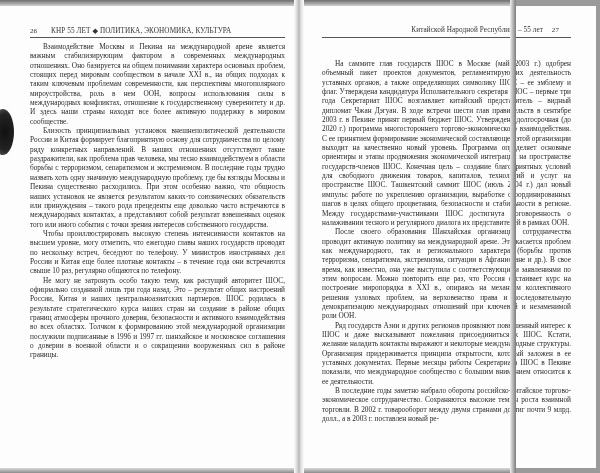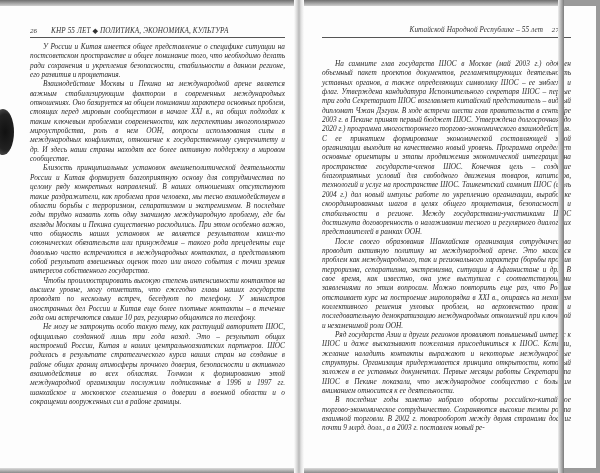--- a/index.html
+++ b/index.html
@@ -3,23 +3,22 @@
 <meta charset="utf-8">
 <style>
   html, body { margin: 0; padding: 0; }
   body {
     width: 600px; height: 473px; overflow: hidden;
     background: #9a9a9a;
     font-family: "Liberation Serif", "DejaVu Serif", serif;
     position: relative;
   }
   .spread {
-    position: absolute; left: 0; top: 0; width: 564px; height: 473px;
+    position: absolute; left: 0; top: 0; width: 516px; height: 473px;
     background: linear-gradient(to bottom, #6e6e6e 0px, #cfcfcf 6px, #fdfdfd 12px, #fdfdfd 466px, #8a8a8a 473px);
-    font-style: italic;
   }
   .page {
     position: absolute; top: 6px; height: 462px; background: #fdfdfd;
   }
   .page.left { left: 0; width: 297px; }
   .page.right { left: 300px; width: 296px; }
   .spine {
     position: absolute; left: 294px; top: 0; width: 10px; height: 473px;
     background: linear-gradient(to right, #fdfdfd 0px, #d8d8d8 3px, #b8b8b8 5px, #e0e0e0 7px, #fdfdfd 10px);
   }
@@ -62,21 +61,20 @@
 <div class="spread">
 
   <div class="page left">
     <div class="blob"></div>
     <div class="running-head">
       <span class="pageno">26</span>
       <span class="title">КНР 55 ЛЕТ ◆ ПОЛИТИКА, ЭКОНОМИКА, КУЛЬТУРА</span>
     </div>
     <div class="rule"></div>
     <div class="body-text">
-      <p>У России и Китая имеется общее представление о специфике ситуации на постсоветском пространстве и общее понимание того, что необходимо делать ради сохранения и укрепления безопасности, стабильности в данном регионе, его развития и процветания.</p>
       <p>Взаимодействие Москвы и Пекина на международной арене является важным стабилизирующим фактором в современных международных отношениях. Оно базируется на общем понимании характера основных проблем, стоящих перед мировым сообществом в начале XXI в., на общих подходах к таким ключевым проблемам современности, как перспективы многополярного мироустройства, роль в нем ООН, вопросы использования силы в международных конфликтах, отношение к государственному суверенитету и др. И здесь наши страны находят все более активную поддержку в мировом сообществе.</p>
       <p>Близость принципиальных установок внешнеполитической деятельности России и Китая формирует благоприятную основу для сотрудничества по целому ряду конкретных направлений. В наших отношениях отсутствуют такие раздражители, как проблема прав человека, мы тесно взаимодействуем в области борьбы с терроризмом, сепаратизмом и экстремизмом. В последние годы трудно назвать хоть одну значимую международную проблему, где бы взгляды Москвы и Пекина существенно расходились. При этом особенно важно, что общность наших установок не является результатом каких-то союзнических обязательств или принуждения – такого рода прецеденты еще довольно часто встречаются в международных контактах, а представляют собой результат взвешенных оценок того или иного события с точки зрения интересов собственного государства.</p>
       <p>Чтобы проиллюстрировать высокую степень интенсивности контактов на высшем уровне, могу отметить, что ежегодно главы наших государств проводят по нескольку встреч, беседуют по телефону. У министров иностранных дел России и Китая еще более плотные контакты – в течение года они встречаются свыше 10 раз, регулярно общаются по телефону.</p>
       <p>Не могу не затронуть особо такую тему, как растущий авторитет ШОС, официально созданной лишь три года назад. Это – результат общих настроений России, Китая и наших центральноазиатских партнеров. ШОС родилась в результате стратегического курса наших стран на создание в районе общих границ атмосферы прочного доверия, безопасности и активного взаимодействия во всех областях. Толчком к формированию этой международной организации послужили подписанные в 1996 и 1997 гг. шанхайское и московское соглашения о доверии в военной области и о сокращении вооруженных сил в районе границы.</p>
     </div>
   </div>
 
   <div class="page right">
     <div class="running-head">
       <span class="title">Китайской Народной Республике – 55 лет</span>

